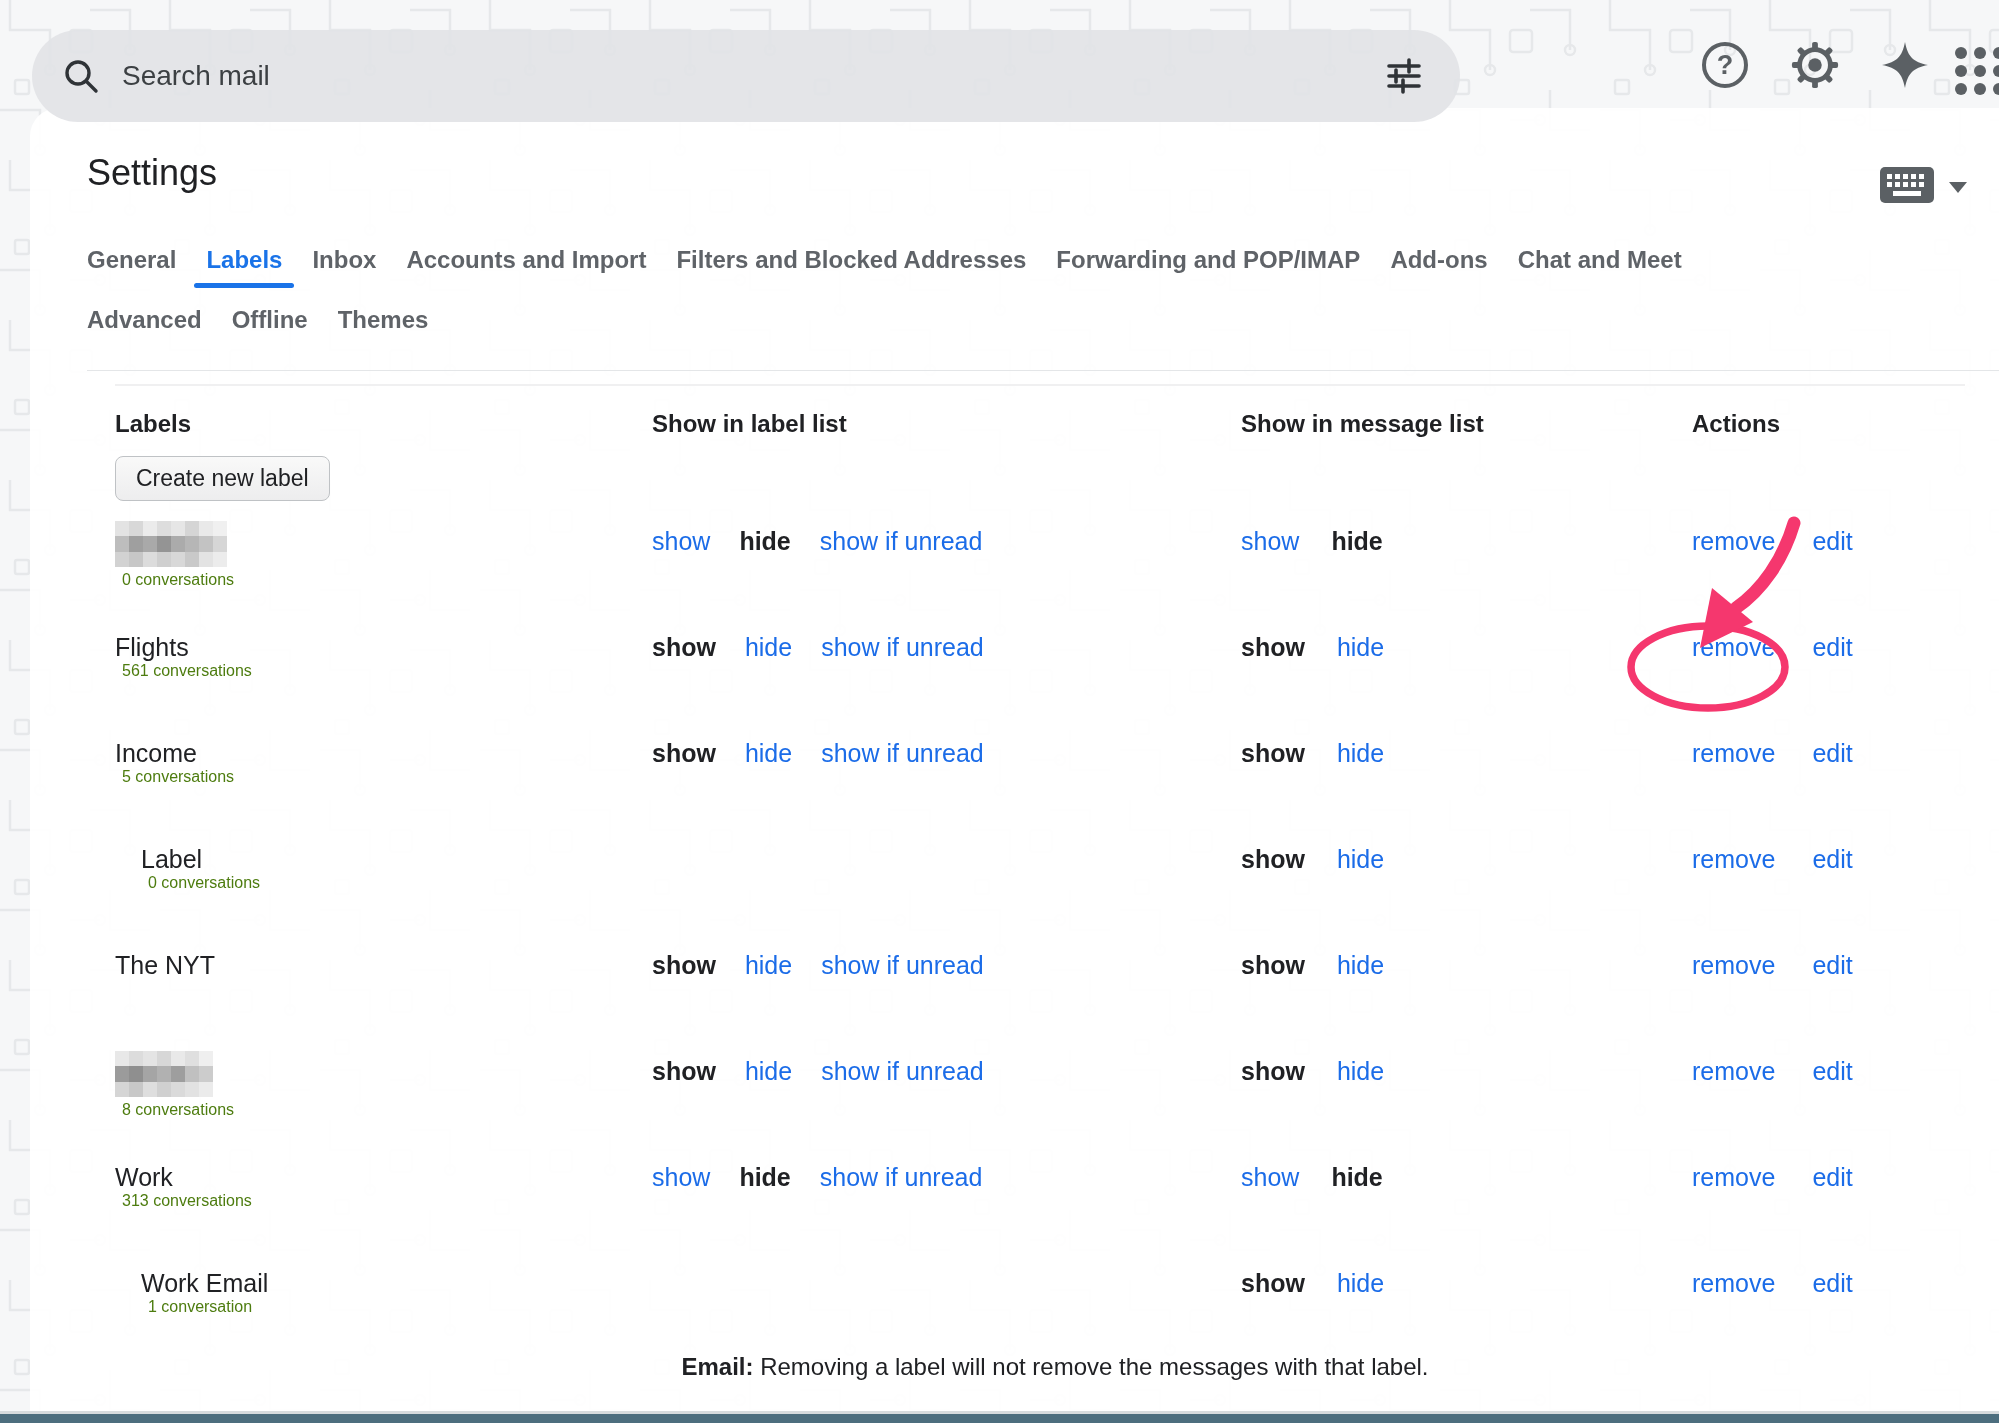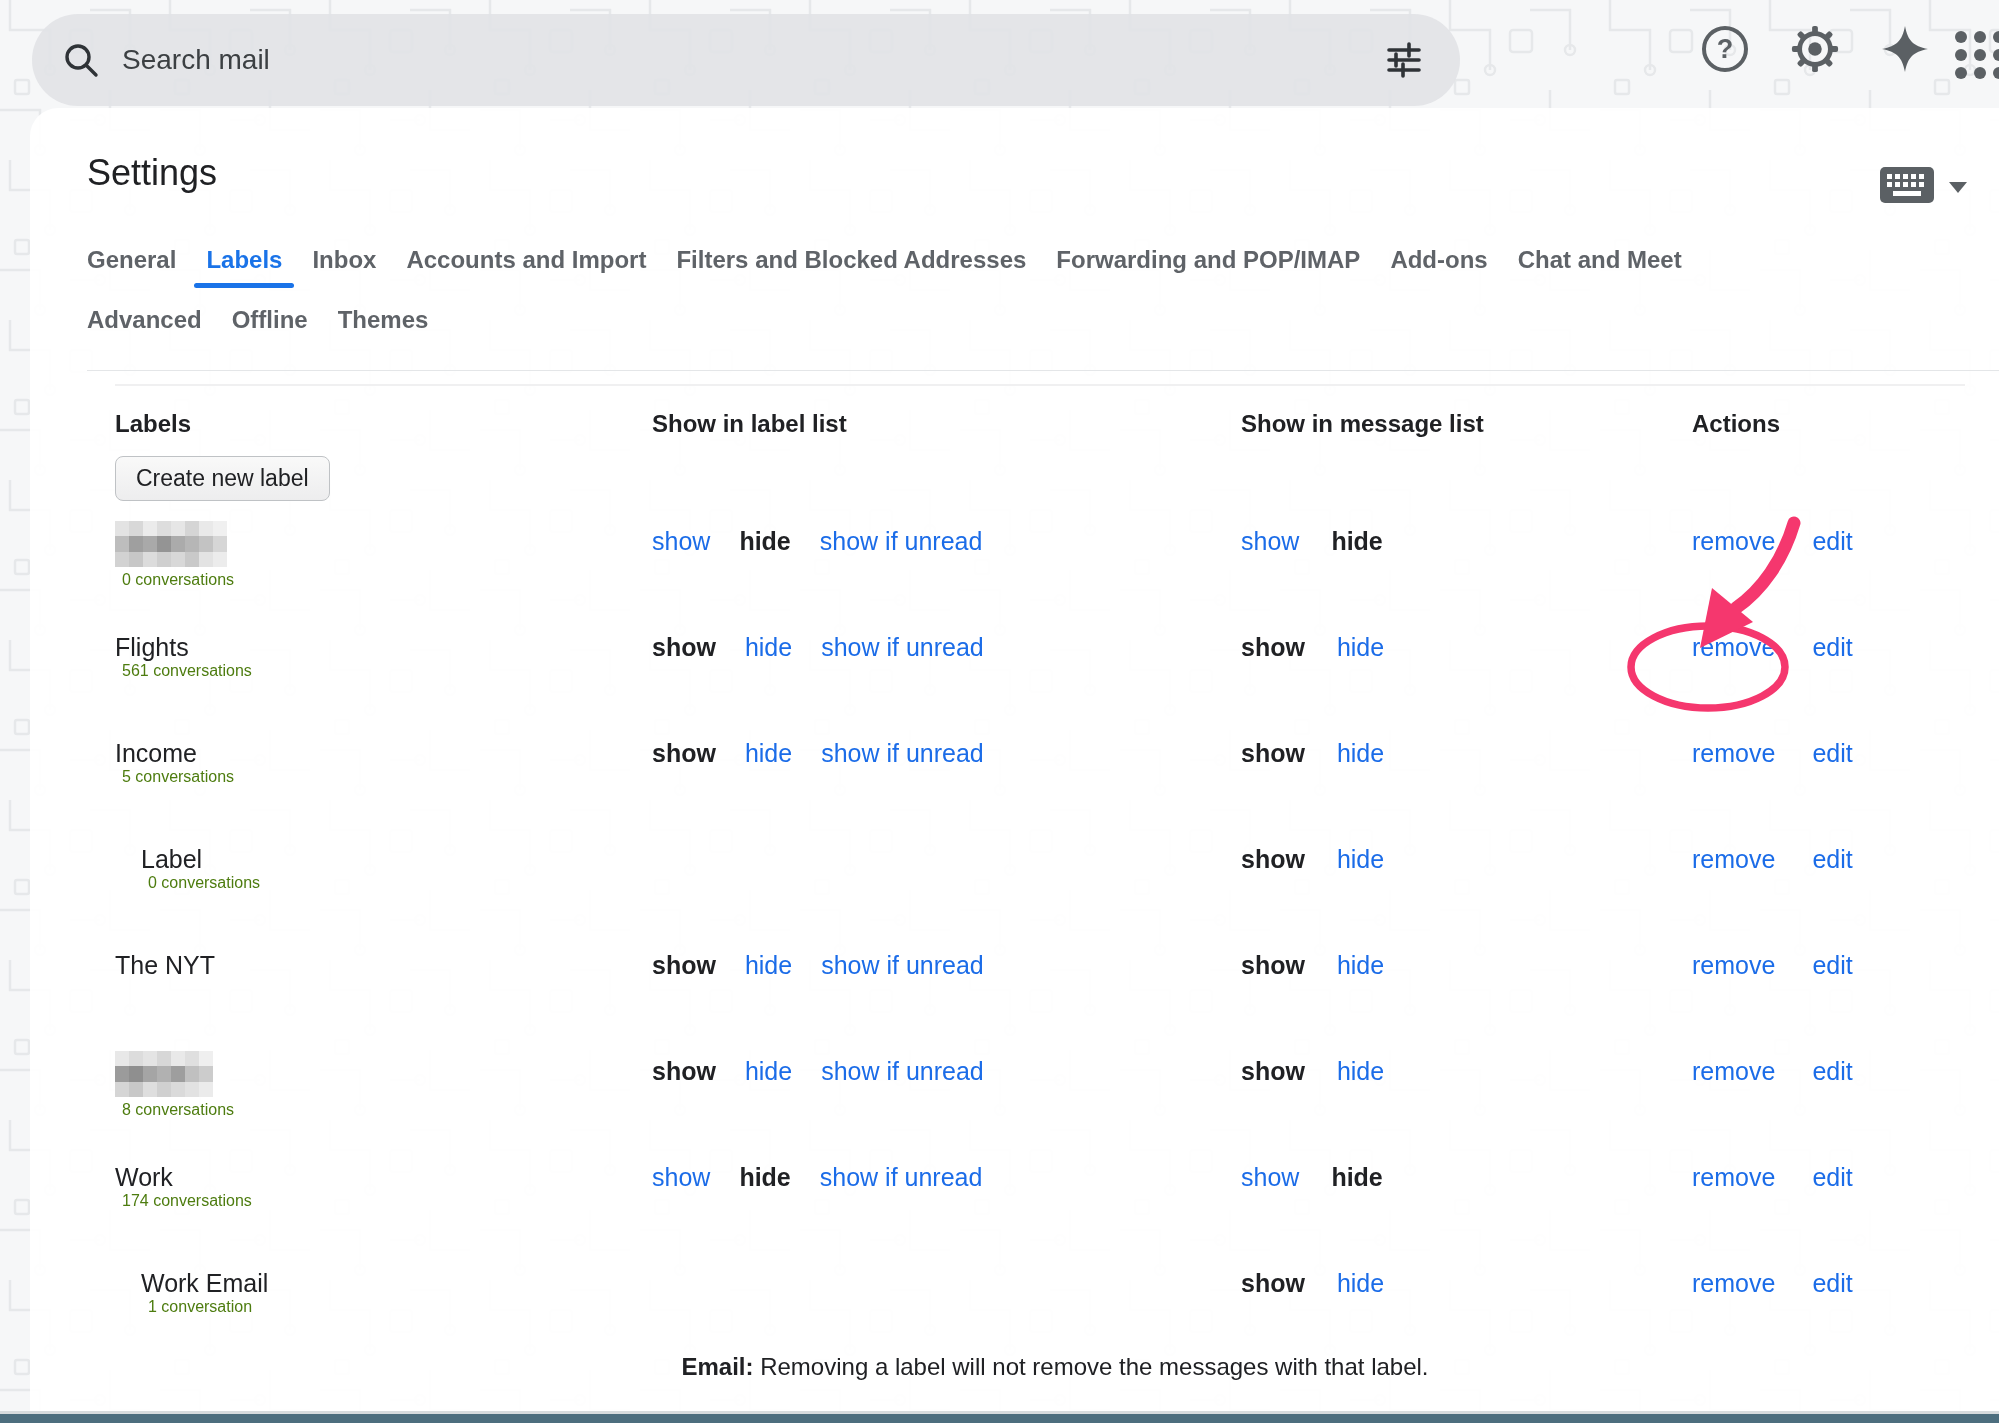--- a/index.html
+++ b/index.html
@@ -6,21 +6,21 @@
   html,body { width:1999px; height:1423px; overflow:hidden; }
   body {
     position:relative;
     font-family:"Liberation Sans", sans-serif;
     background:#f5f6f7;
     color:#202124;
   }
   
   .bg-pattern { position:absolute; inset:0; z-index:0; }
   
-  .topbar { position:absolute; top:0; left:0; right:0; height:108px; z-index:2; }
+  .topbar { position:absolute; top:16px; left:0; right:0; height:108px; z-index:2; }
   .search-pill {
     position:absolute; left:32px; top:14px; width:1428px; height:92px;
     background:rgba(226,227,230,0.92); border-radius:46px;
     display:flex; align-items:center; padding:0 36px 0 30px;
   }
   .search-text { font-size:28px; color:#3c4043; margin-left:22px; flex:1; }
   .pill-icon { display:flex; align-items:center; }
   .top-icons { position:absolute; top:24px; left:1700px; display:flex; gap:40px; align-items:center; }
   .round-icon-btn { width:50px; height:50px; display:flex; align-items:center; justify-content:center; }
   .apps-grid { position:absolute; top:30px; left:1954px; }
@@ -426,21 +426,21 @@
           <div class="opts g-ac">
         <span class="lnk">remove</span>
         <span class="lnk">edit</span>
       </div>
         </div>
     </div>
 
     <div class="grid">
       <div class="row-cell">
         <div class="label-name">Work</div>
-        <div class="label-count">174 conversations</div>
+        <div class="label-count">313 conversations</div>
       </div>
       <div class="row-cell c2">
           <div class="opts g-ll">
         <span class="opt">show</span>
         <span class="opt sel">hide</span>
         <span class="opt">show if unread</span>
       </div>
         </div>
       <div class="row-cell c3">
           <div class="opts g-ml">

